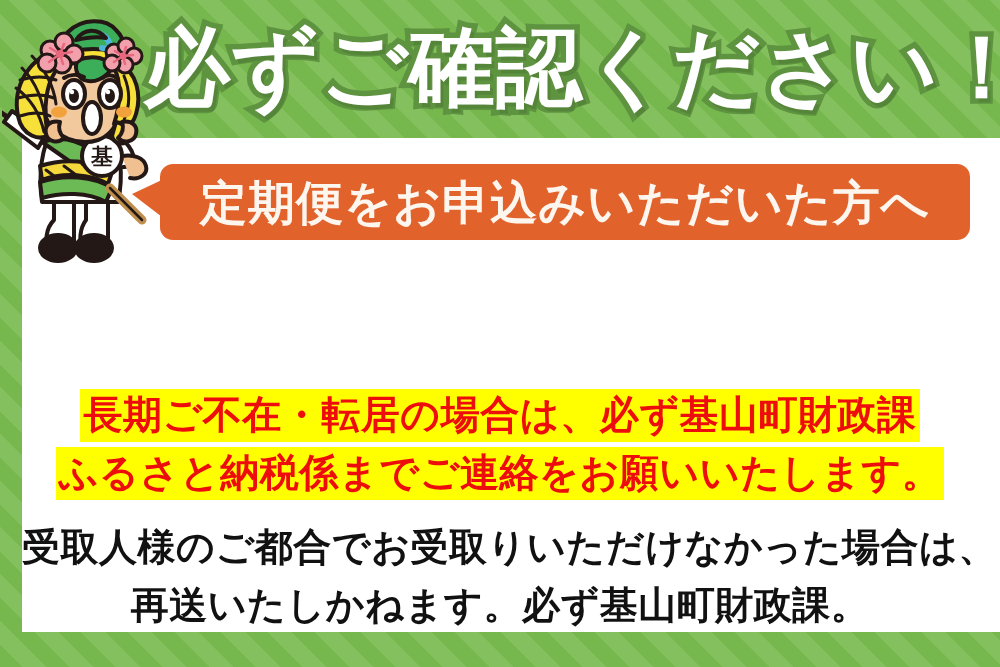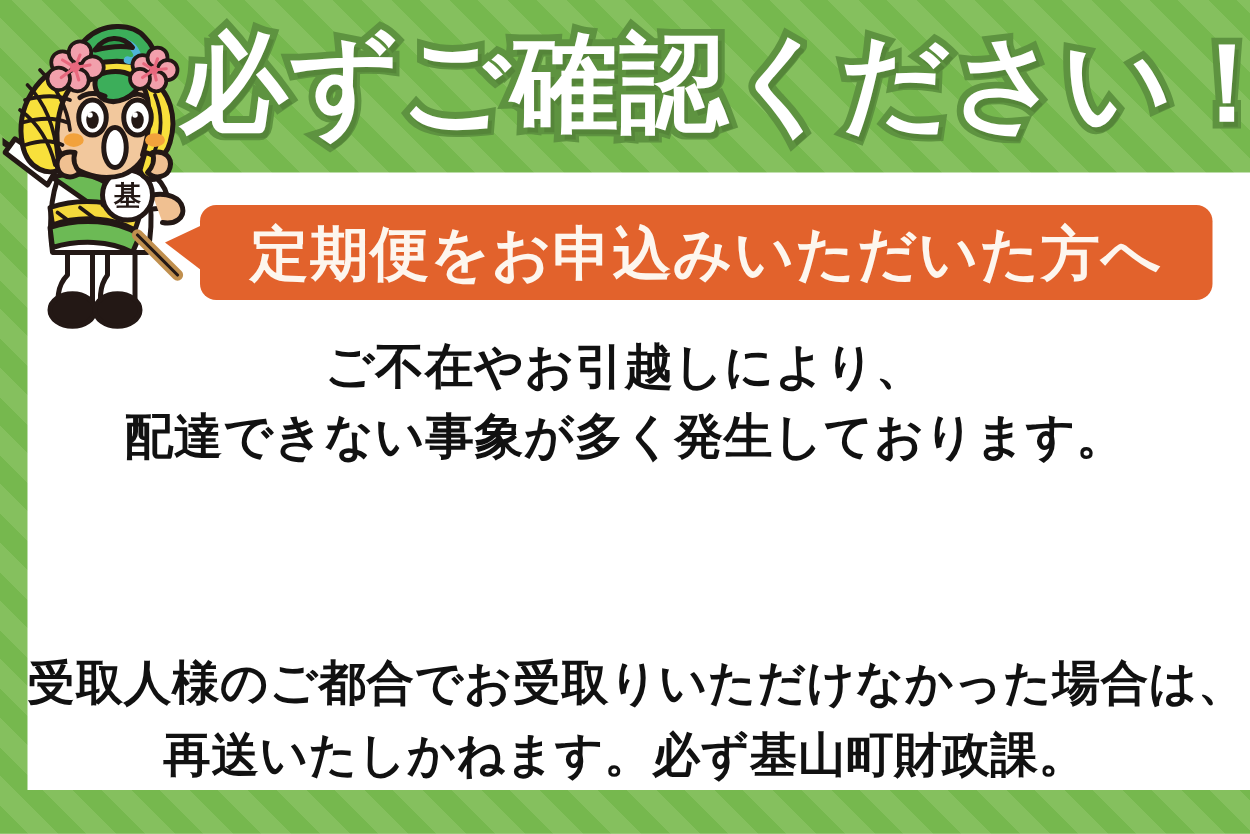--- a/index.html
+++ b/index.html
@@ -168,26 +168,24 @@
 
   <div class="panel">
 
     <div class="banner-wrap">
       <span class="banner-tail"></span>
       <div class="banner">
         <span class="banner-text">定期便をお申込みいただいた方へ</span>
       </div>
     </div>
 
-    <div class="para para-1">
-      <span class="line">ご不在やお引越しにより、</span>
-      <span class="line">配達できない事象が多く発生しております。</span>
-    </div>
 
     <div class="para para-2">
+      <span class="line"><span class="hl">長期ご不在・転居の場合は、必ず基山町財政課</span></span>
+      <span class="line"><span class="hl">ふるさと納税係までご連絡をお願いいたします。</span></span>
     </div>
 
     <div class="para para-3">
       <span class="line">受取人様のご都合でお受取りいただけなかった場合は、</span>
       <span class="line">再送いたしかねます。必ず基山町財政課。</span>
     </div>
   </div>
 
   <div class="mascot">
     <svg width="176" height="266" viewBox="0 0 176 266" xmlns="http://www.w3.org/2000/svg">

